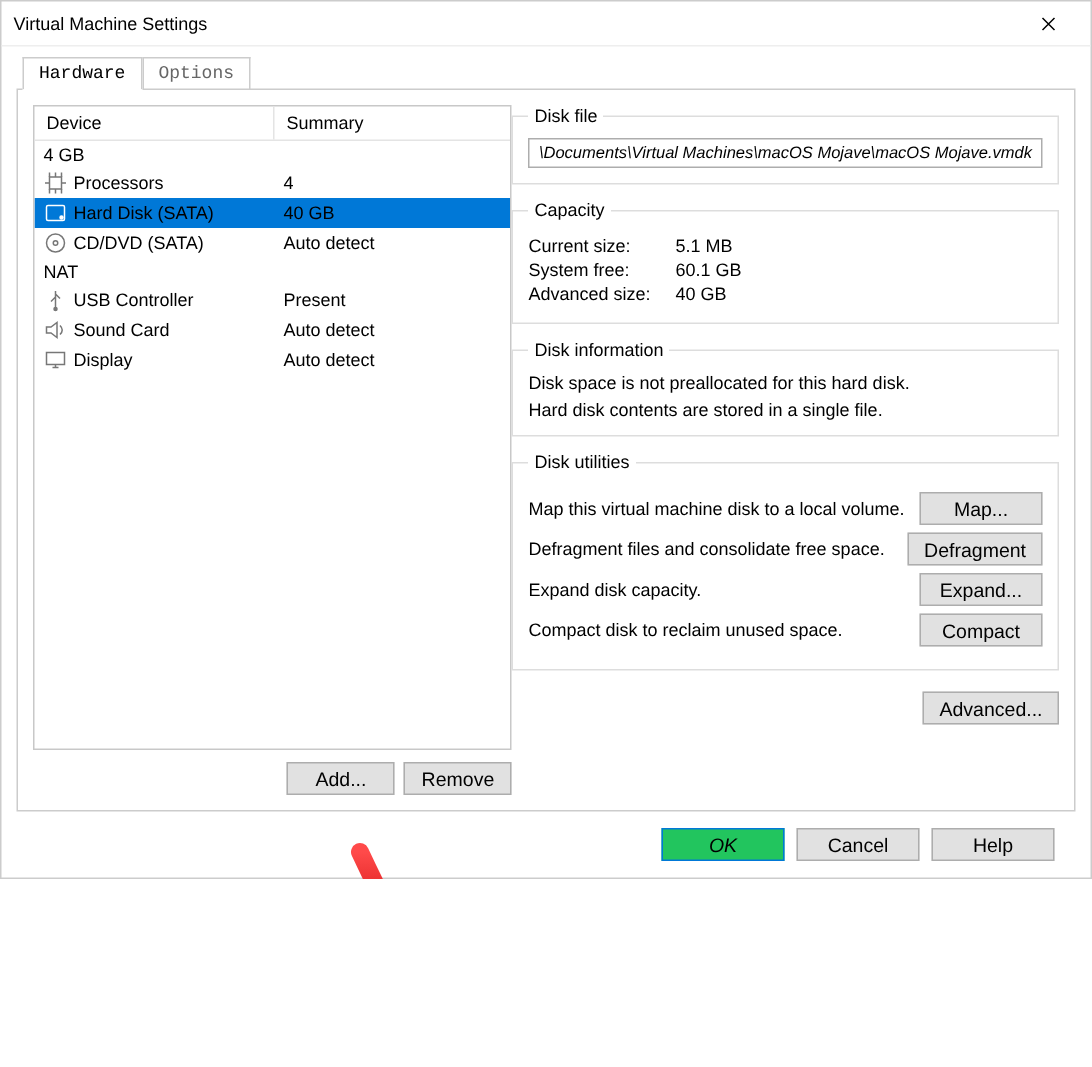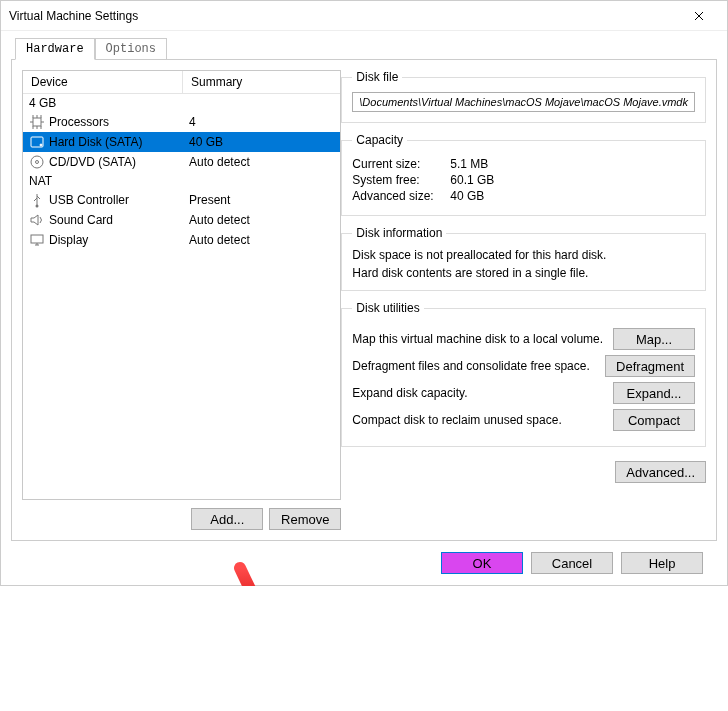--- a/index.html
+++ b/index.html
@@ -173,21 +173,22 @@
     height: 44px;
     border-top: 0;
     display: flex;
     align-items: center;
     justify-content: flex-end;
     gap: 8px;
     padding: 0 14px;
   }
   button.primary {
     border: 1px solid #0078d7;
-    background: #d946ef;
+    background: #22c55e;
+    font-style: italic;
   }
   
   .arrow {
     position: absolute;
     pointer-events: none;
   }
 </style>
 </head>
 <body>
 

